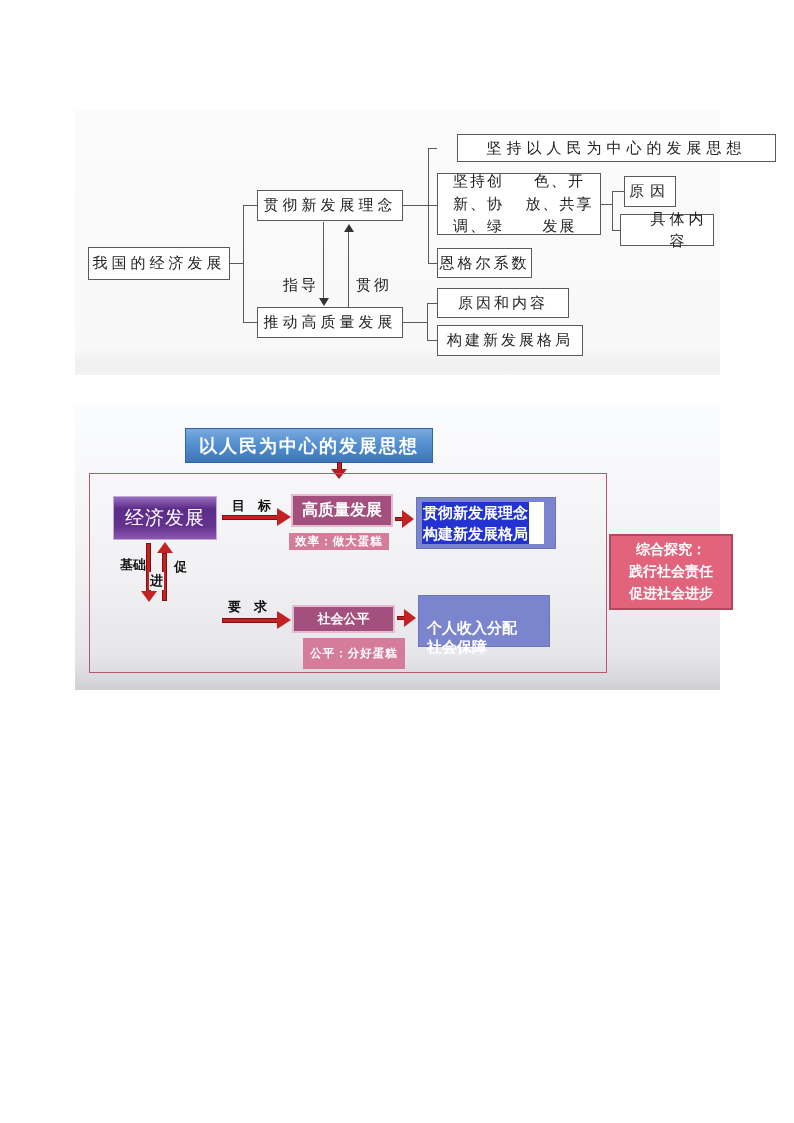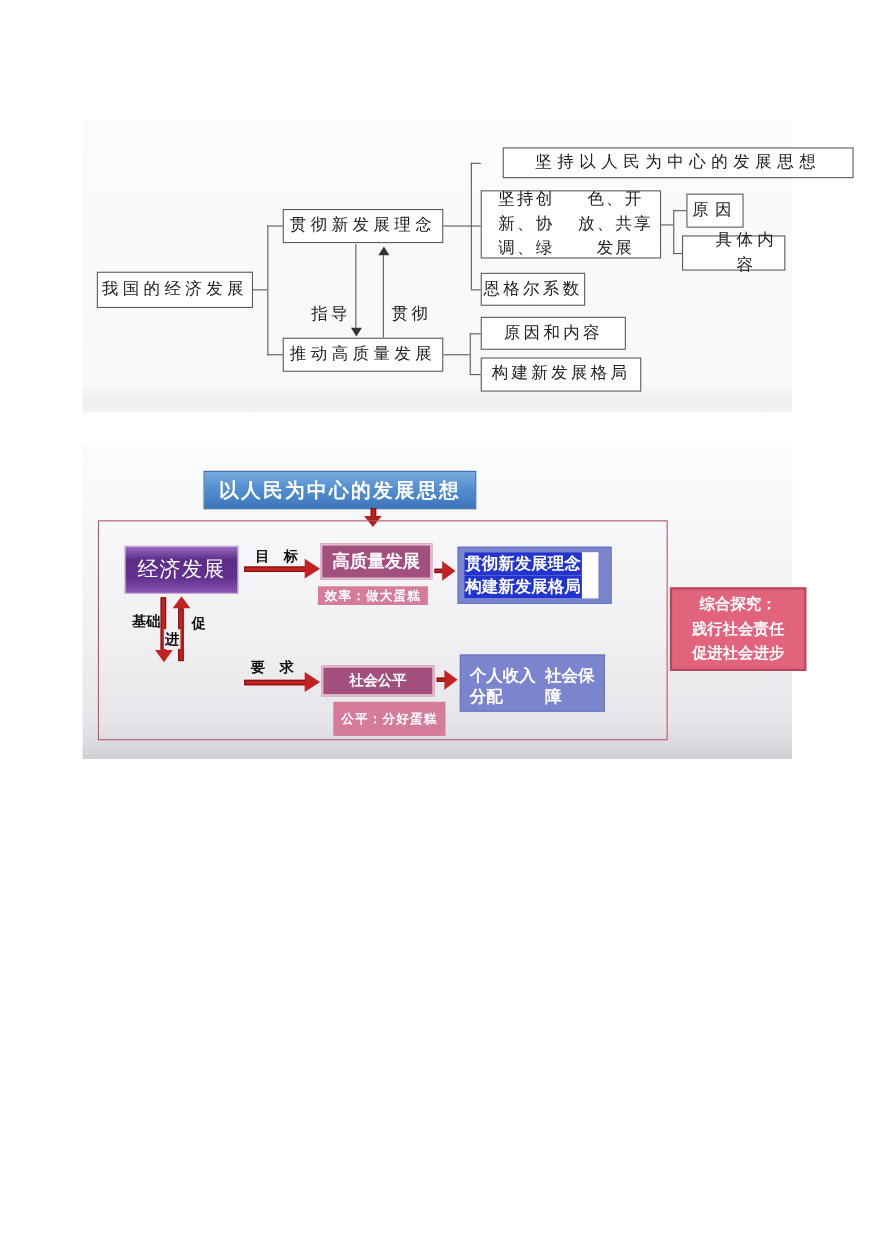--- a/index.html
+++ b/index.html
@@ -134,21 +134,21 @@
     <div class="shaft" style="left:147px;top:213px;width:56px;height:5px;"></div>
     <div class="tri" style="left:202px;top:206px;border-top:9px solid transparent;border-bottom:9px solid transparent;border-left:14px solid #c32222;"></div>
 
     <div class="mauve-box" style="left:217px;top:200px;width:103px;height:28px;font-size:13px;">社会公平</div>
     <div class="pink-tag" style="left:228px;top:233px;width:102px;height:31px;">公平：分好蛋糕</div>
 
     <div class="shaft" style="left:322px;top:211px;width:8px;height:4px;"></div>
     <div class="tri" style="left:329px;top:204px;border-top:9px solid transparent;border-bottom:9px solid transparent;border-left:12px solid #c32222;"></div>
 
     <div class="peri-box" style="left:343px;top:190px;width:132px;height:52px;font-size:15px;
-                display:flex;flex-direction:row;justify-content:space-between;padding:9px 8px;font-weight:bold;">
+                display:flex;flex-direction:column;justify-content:space-between;padding:23px 8px;font-weight:bold;">
       <span>个人收入分配</span>
       <span>社会保障</span>
     </div>
 
     <div style="position:absolute;left:518px;top:129px;width:124px;height:76px;box-sizing:border-box;
                 background:#e2637c;border:2px solid #b5485f;color:#fff;font-size:14px;font-weight:bold;
                 display:flex;flex-direction:column;align-items:center;justify-content:center;line-height:1.55;margin-left:16px;">
       <span>综合探究：</span>
       <span>践行社会责任</span>
       <span>促进社会进步</span>

